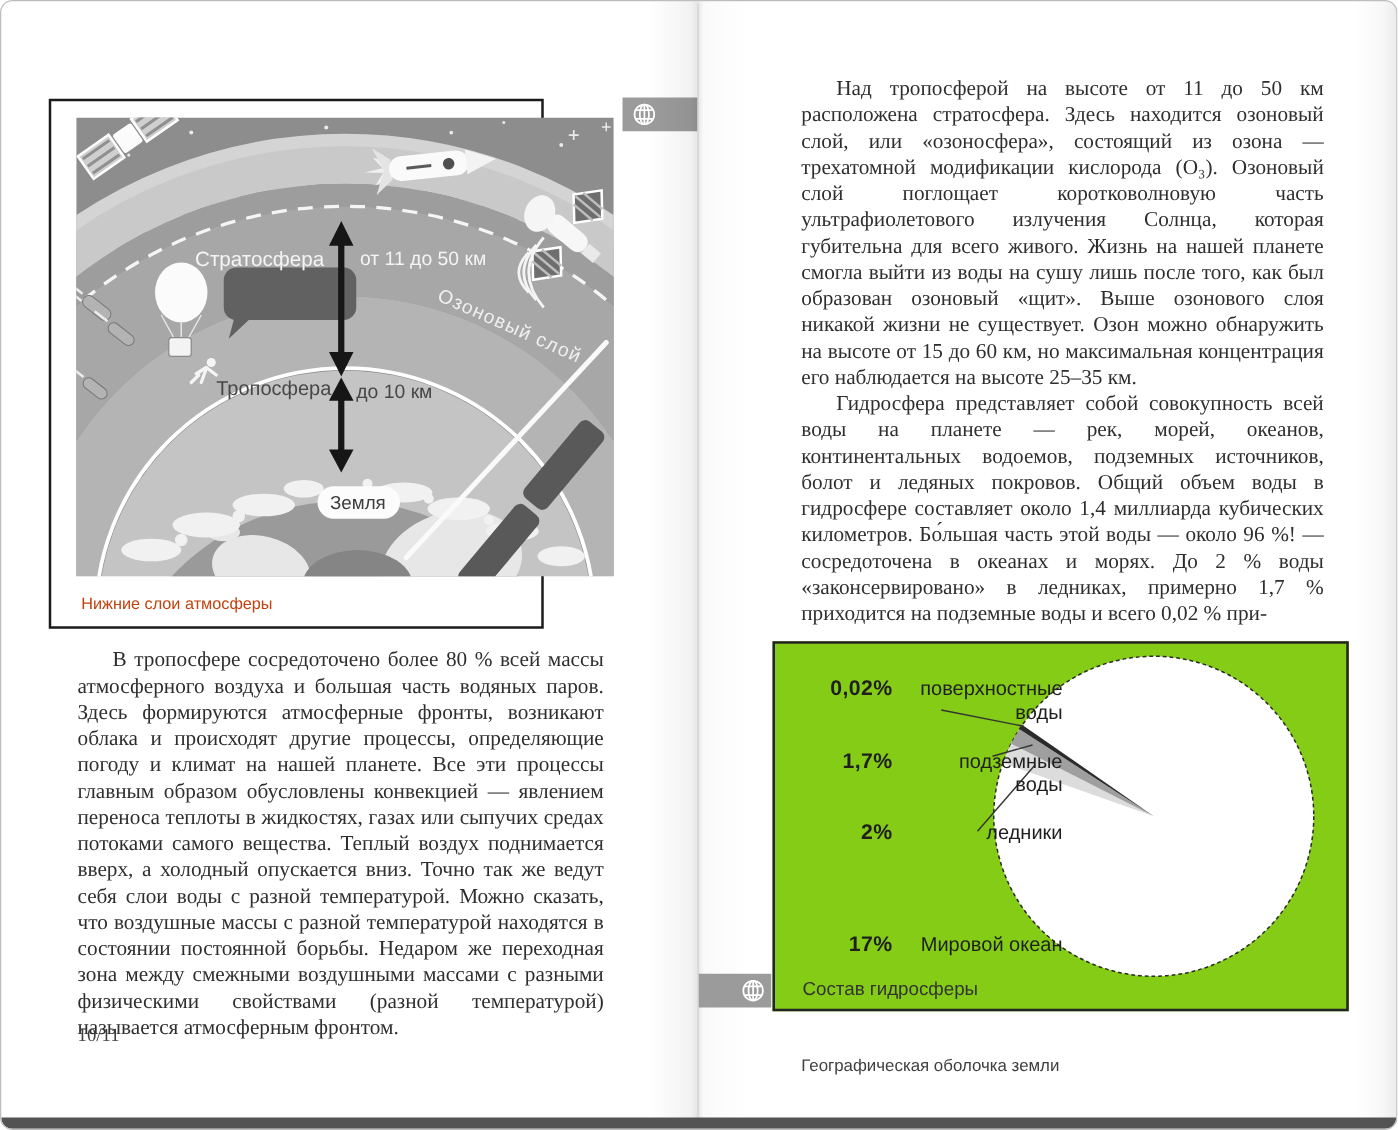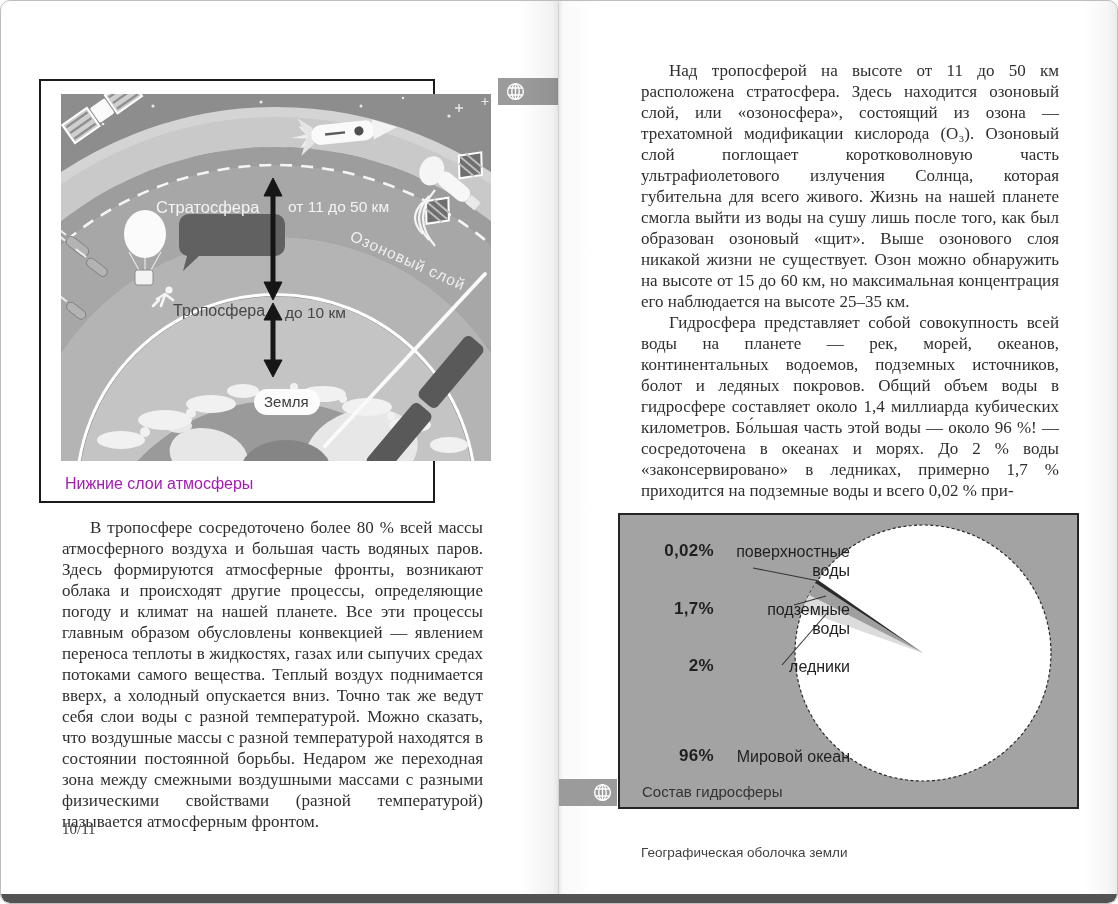--- a/index.html
+++ b/index.html
@@ -14,37 +14,37 @@
     background:linear-gradient(to right,rgba(0,0,0,0) 0%,rgba(0,0,0,0.05) 42%,rgba(0,0,0,0.10) 49%,rgba(0,0,0,0.02) 55%,rgba(0,0,0,0) 100%);}
   #spine-line{left:557px;top:2px;width:1px;height:894px;background:#d2d2d2;}
   #right-edge{right:0;top:0;width:34px;height:896px;
     background:linear-gradient(to right,rgba(0,0,0,0) 0%,rgba(0,0,0,0.03) 70%,rgba(0,0,0,0.08) 100%);}
   #bottom-edge{left:0;bottom:0;width:100%;height:9px;background:#535353;border-radius:0 0 10px 10px;}
 
   
   #figure-box{left:38px;top:78px;width:396px;height:424px;border:2px solid #1b1b1b;background:#ffffff;box-sizing:border-box;}
   #figure-svg{position:absolute;left:20px;top:13px;width:430px;height:367px;}
   #figure-caption{position:absolute;left:24px;top:394px;font-family:"Liberation Sans","DejaVu Sans",sans-serif;
-    font-size:16px;color:#a21caf;}
+    font-size:13px;color:#c2410c;}
   .globe-tab{background:#9b9b9b;display:flex;align-items:center;}
   #tab-left{left:497px;top:77px;width:60px;height:27px;}
   #tab-left svg{margin-left:7px;}
   #tab-right{left:558px;top:778px;width:58px;height:27px;justify-content:flex-end;z-index:5;}
   #tab-right svg{margin-right:4px;}
 
   
   .bodytext{font-size:17px;line-height:21px;color:#2e2e2e;text-align:justify;}
   .bodytext p{margin:0;text-indent:28px;}
   #left-body{left:61px;top:516px;width:421px;}
   #page-num{left:61px;top:820px;width:421px;text-align:left;font-size:15px;color:#3c3c3c;}
   #right-body{left:640px;top:59px;width:418px;}
   #right-footer{left:640px;top:844px;font-family:"Liberation Sans","DejaVu Sans",sans-serif;font-size:13.5px;color:#3f3f3f;}
 
   
-  #chart-box{left:617px;top:512px;width:461px;height:296px;border:2px solid #242424;background:#a3a3a3;box-sizing:border-box;}
+  #chart-box{left:617px;top:512px;width:461px;height:296px;border:2px solid #242424;background:#84cc16;box-sizing:border-box;}
   #pie-svg{position:absolute;left:0;top:0;width:457px;height:292px;}
   .pie-row{position:absolute;font-family:"Liberation Sans","DejaVu Sans",sans-serif;color:#1f1f1f;}
   .pie-pct{position:absolute;left:14px;width:80px;text-align:right;font-weight:bold;font-size:17px;letter-spacing:.3px;}
   .pie-name{position:absolute;left:112px;width:118px;font-size:16px;line-height:19px;text-align:right;}
   #chart-caption{position:absolute;left:22px;top:268px;font-family:"Liberation Sans","DejaVu Sans",sans-serif;font-size:15px;color:#333;}
 
   .figlabel{font-family:"Liberation Sans","DejaVu Sans",sans-serif;}
 </style>
 </head>
 <body>
@@ -273,21 +273,21 @@
     </div>
     <div class="pie-row" style="top:84px;">
       <span class="pie-pct" style="top:0;">1,7%</span>
       <span class="pie-name" style="top:1px;">подземные воды</span>
     </div>
     <div class="pie-row" style="top:141px;">
       <span class="pie-pct" style="top:0;">2%</span>
       <span class="pie-name" style="top:1px;">ледники</span>
     </div>
     <div class="pie-row" style="top:231px;">
-      <span class="pie-pct" style="top:0;">96%</span>
+      <span class="pie-pct" style="top:0;">17%</span>
       <span class="pie-name" style="top:1px;">Мировой океан</span>
     </div>
     <div id="chart-caption">Состав гидросферы</div>
   </div>
 
   <div class="abs globe-tab" id="tab-right">
     <svg width="21" height="21" viewBox="0 0 24 24">
       <g fill="none" stroke="#ffffff" stroke-width="1.6">
         <circle cx="12" cy="12" r="9"></circle>
         <ellipse cx="12" cy="12" rx="4.2" ry="9"></ellipse>

